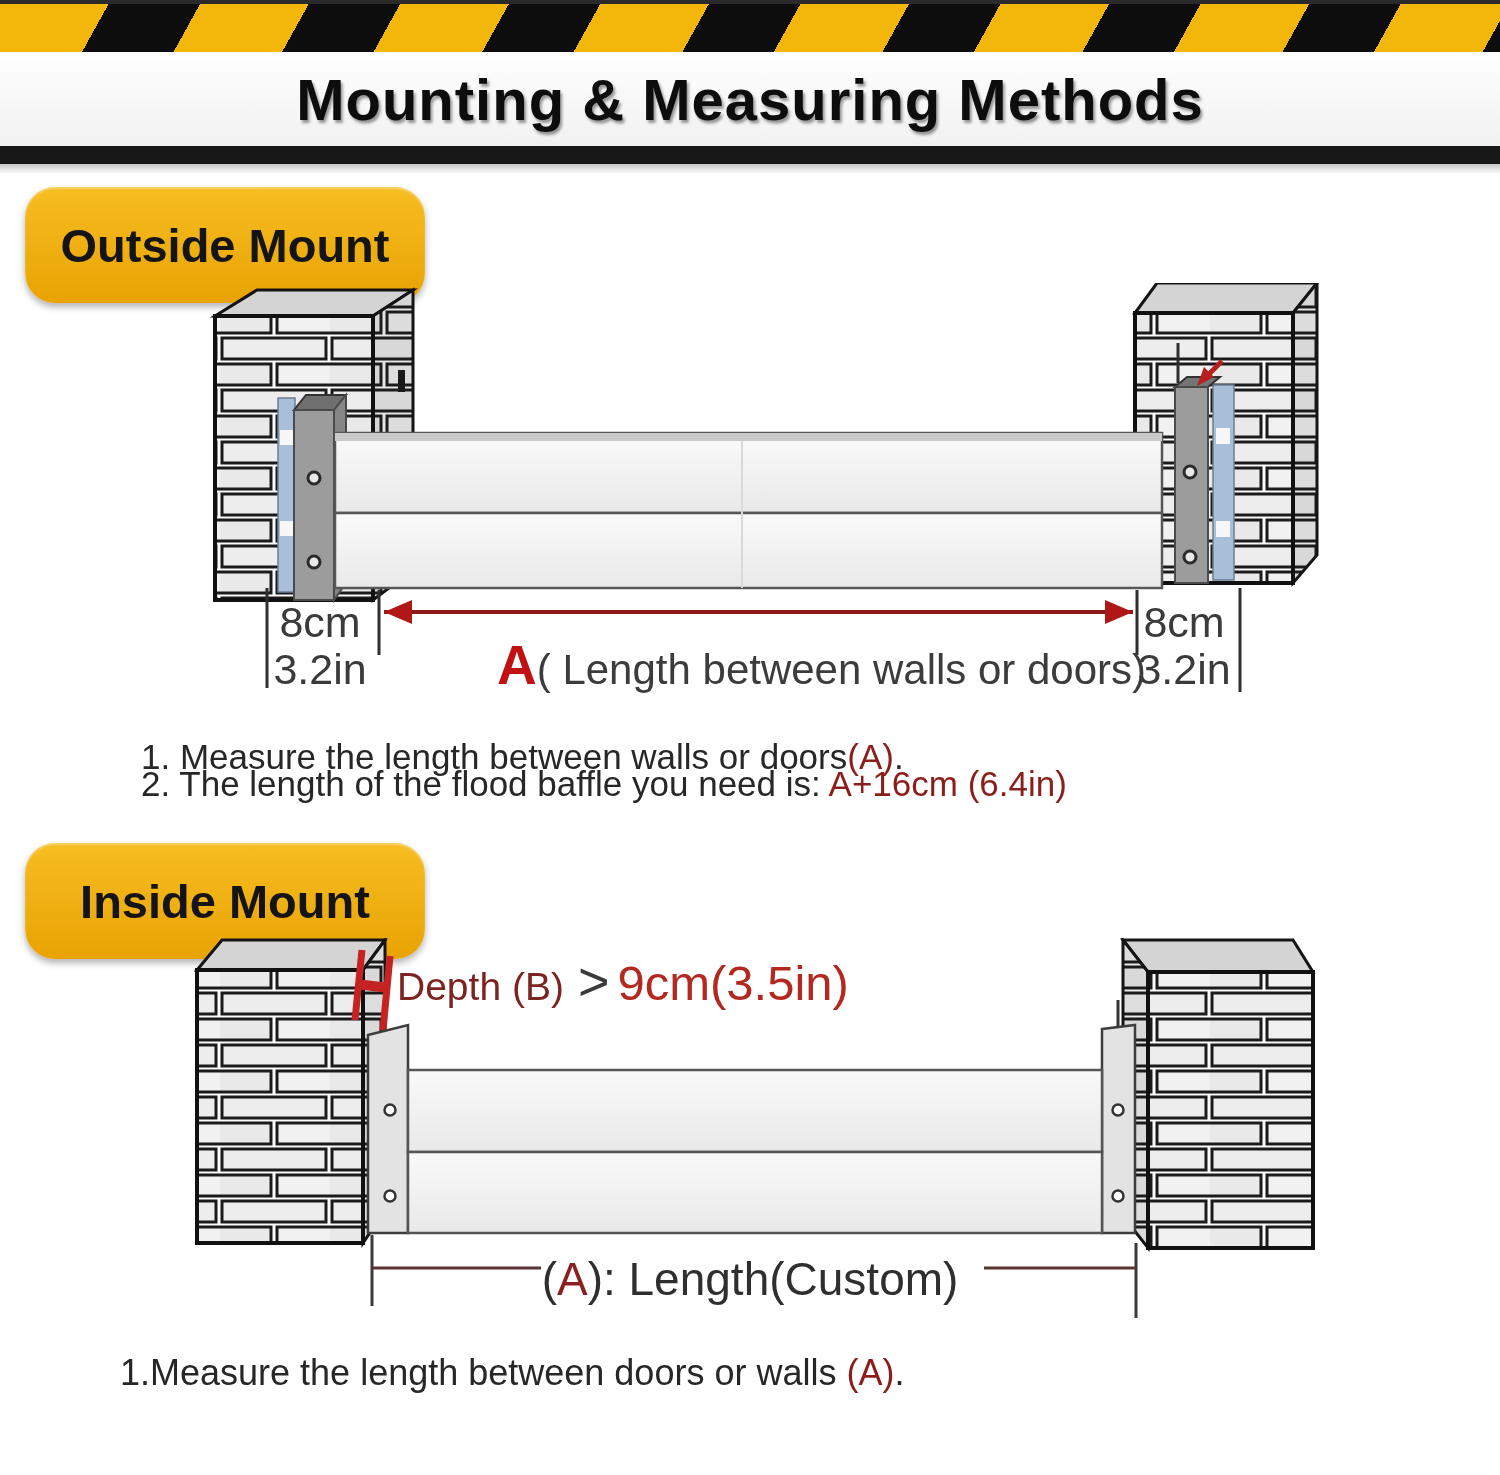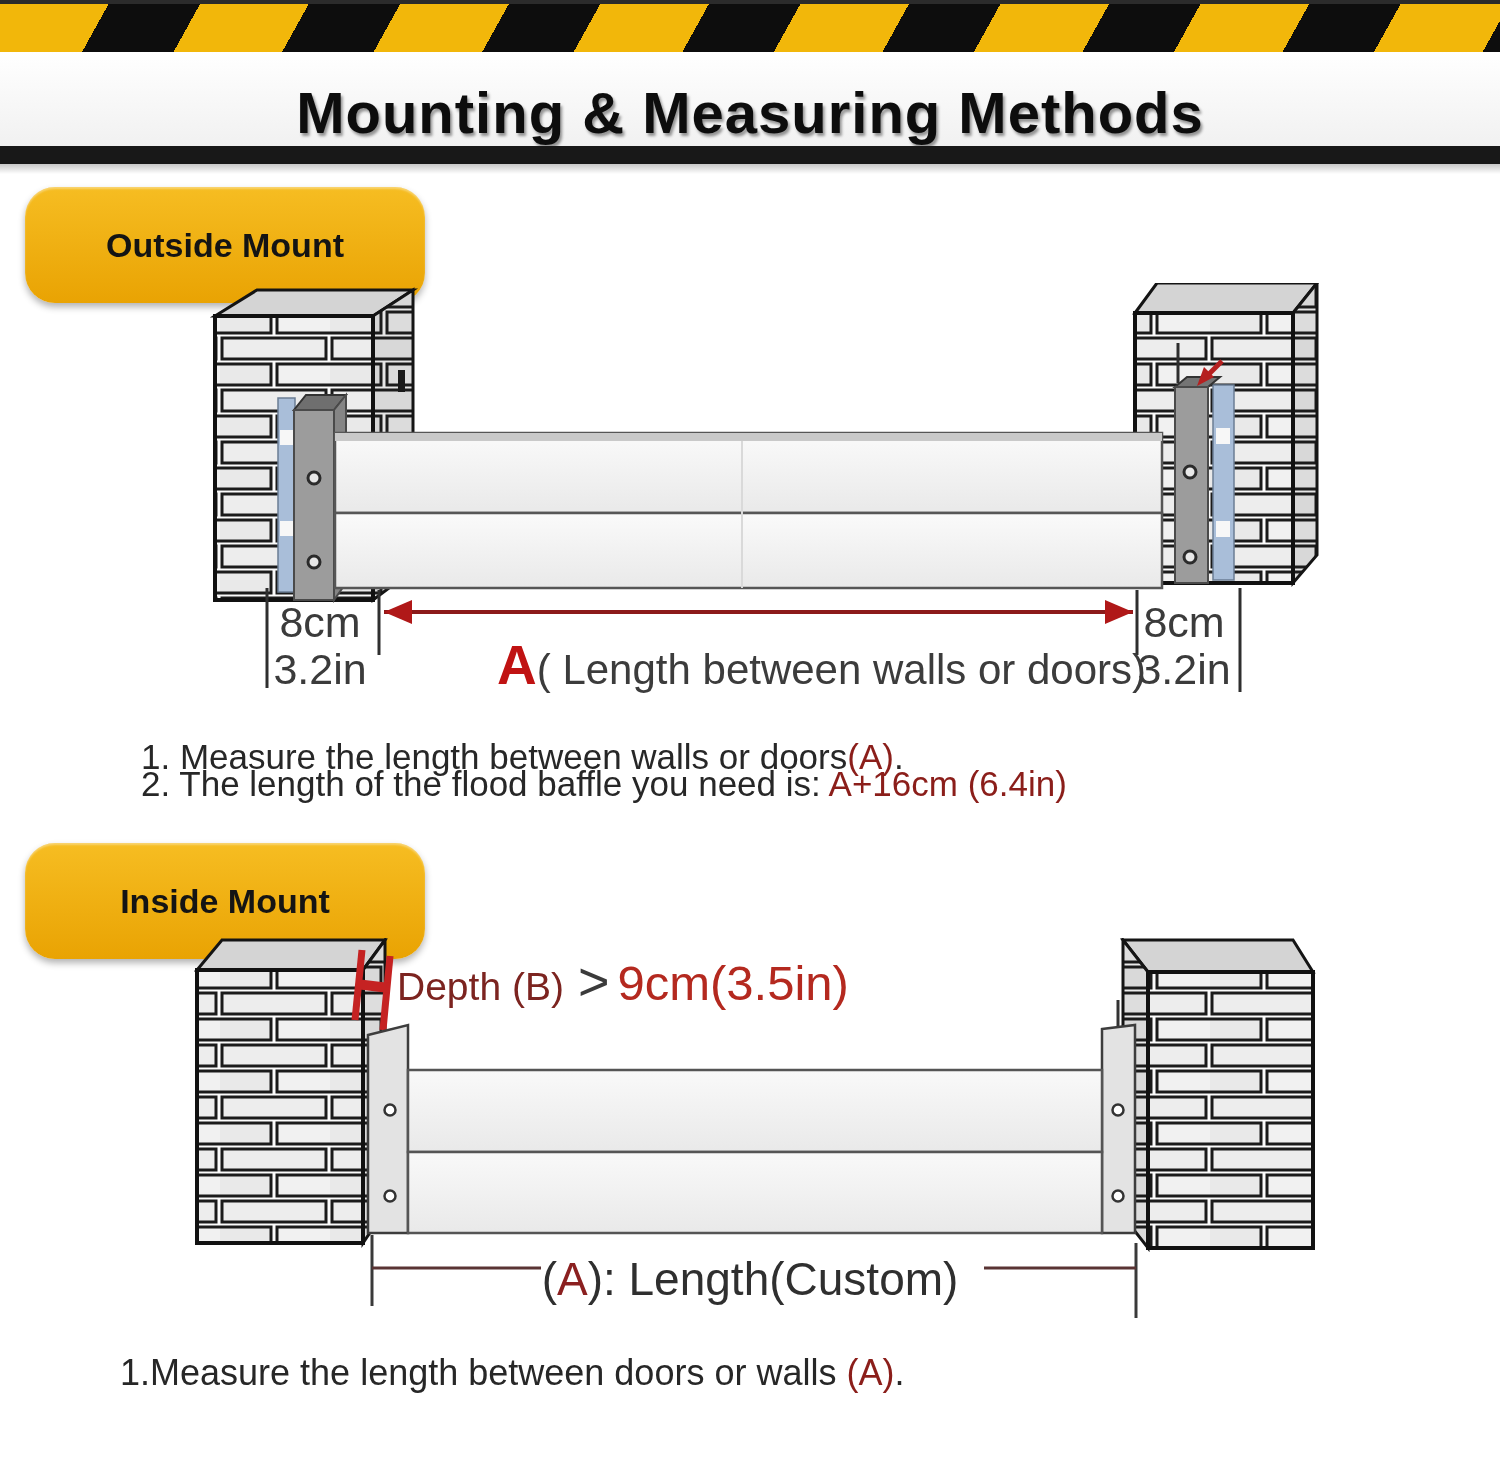--- a/index.html
+++ b/index.html
@@ -12,37 +12,37 @@
   
   .tape{
     left:0;top:0;width:1500px;height:52px;
     border-top:4px solid #2b2b2b;box-sizing:border-box;
     background:repeating-linear-gradient(119deg,#f2b70a 0 95px,#0d0d0d 95px 175px);
     box-shadow:0 3px 6px rgba(0,0,0,.25);
   }
   .title-band{
     left:0;top:52px;width:1500px;height:94px;
     background:linear-gradient(#ffffff,#f1f1f1);
-    display:flex;align-items:flex-end;justify-content:center;
+    display:flex;align-items:center;justify-content:center;
   }
   .page-title{
     font-size:58px;font-weight:700;color:#0d0d0d;letter-spacing:1px;
     text-shadow:2px 3px 3px rgba(0,0,0,.40);
   }
   .dark-bar{left:0;top:146px;width:1500px;height:18px;background:#181818;}
   .bar-fade{left:0;top:164px;width:1500px;height:10px;
     background:linear-gradient(rgba(0,0,0,.22),rgba(0,0,0,0));}
 
   
   .pill{
     width:400px;height:116px;border-radius:30px;
     background:linear-gradient(#f6bd22,#e9a303);
     box-shadow:0 4px 7px rgba(0,0,0,.30), inset 0 2px 2px rgba(255,255,255,.35);
     display:flex;align-items:center;justify-content:center;
-    font-size:34px;font-weight:600;color:#141414;
+    font-size:47px;font-weight:600;color:#141414;
   }
   .pill-outside{left:25px;top:187px;}
   .pill-inside{left:25px;top:843px;}
 
   
   .dim{
     width:116px;text-align:center;font-size:43px;line-height:47px;color:#3b3b3b;
   }
   .dim-left{left:262px;top:599px;}
   .dim-right{left:1126px;top:599px;}

